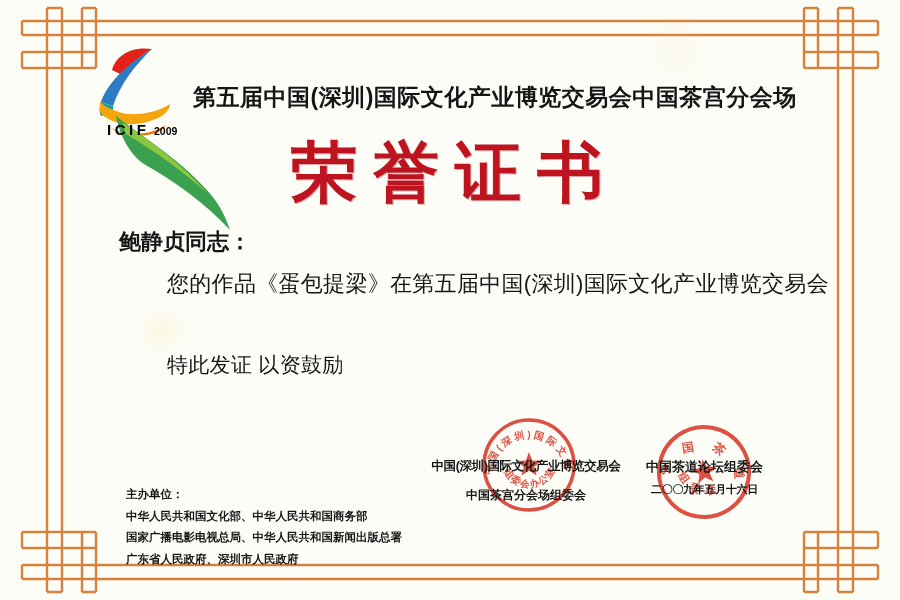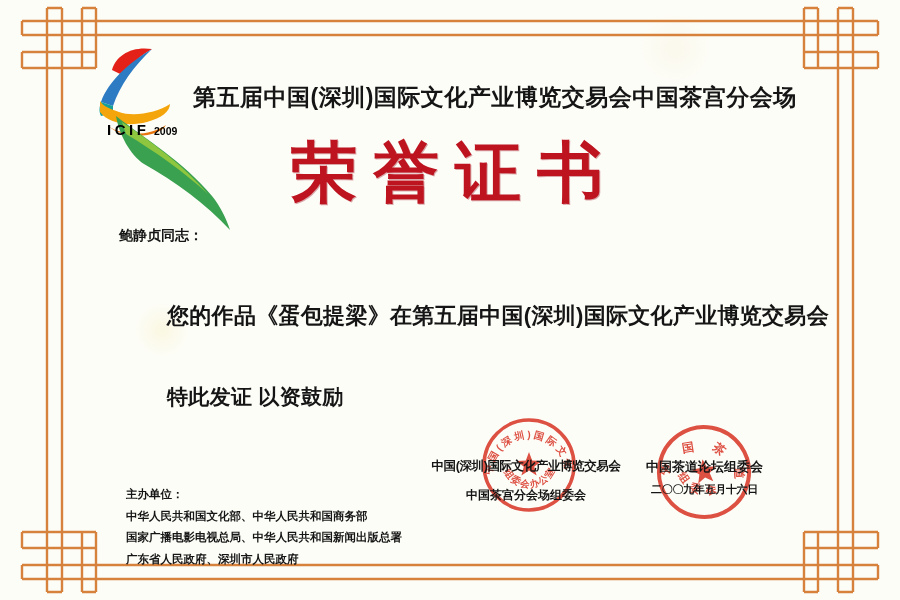--- a/index.html
+++ b/index.html
@@ -12,22 +12,22 @@
   }
   .abs{position:absolute;}
   .nowrap{white-space:nowrap;}
   .frame{left:0;top:0;z-index:1;}
   .logo{left:70px;top:46px;width:172px;height:200px;z-index:2;}
   .event-title{left:193px;top:82px;font-size:23px;font-weight:bold;letter-spacing:.5px;z-index:3;}
   .cert-title{left:50%;transform:translateX(-50%);top:128px;
     font-family:"DejaVu Serif",serif;font-size:66px;font-weight:bold;
     color:#bd1420;letter-spacing:16px;padding-left:10px;z-index:3;
     text-shadow:1px 1px 0 rgba(150,10,20,.35);}
-  .salutation{left:119px;top:227px;font-size:14px;font-weight:bold;z-index:3;}
-  .body-line{font-size:22px;font-weight:bold;z-index:3;letter-spacing:.3px;margin-top:32px;}
+  .salutation{left:119px;top:227px;font-size:22px;font-weight:bold;z-index:3;}
+  .body-line{font-size:22px;font-weight:normal;z-index:3;letter-spacing:.3px;}
   .bl1{left:167px;top:269px;}
   .bl2{left:130px;top:310px;}
   .bl3{left:167px;top:351px;font-size:21px;text-align:right;}
   .organizers{left:126px;top:444px;font-size:11.5px;font-weight:bold;line-height:21.5px;z-index:3;margin-top:40px;}
   .issuer-center{left:421px;top:458px;width:210px;text-align:center;font-weight:bold;z-index:4;}
   .issuer-center .l1{font-size:12.5px;letter-spacing:-.4px;}
   .issuer-center .l2{font-size:12px;margin-top:12px;}
   .issuer-right{left:612px;top:458px;width:185px;text-align:center;font-weight:bold;z-index:4;}
   .issuer-right .l1{font-size:13px;text-align:center;}
   .issuer-right .date{font-size:11px;margin-top:6px;letter-spacing:-.3px;font-family:Liberation Mono, monospace;}

